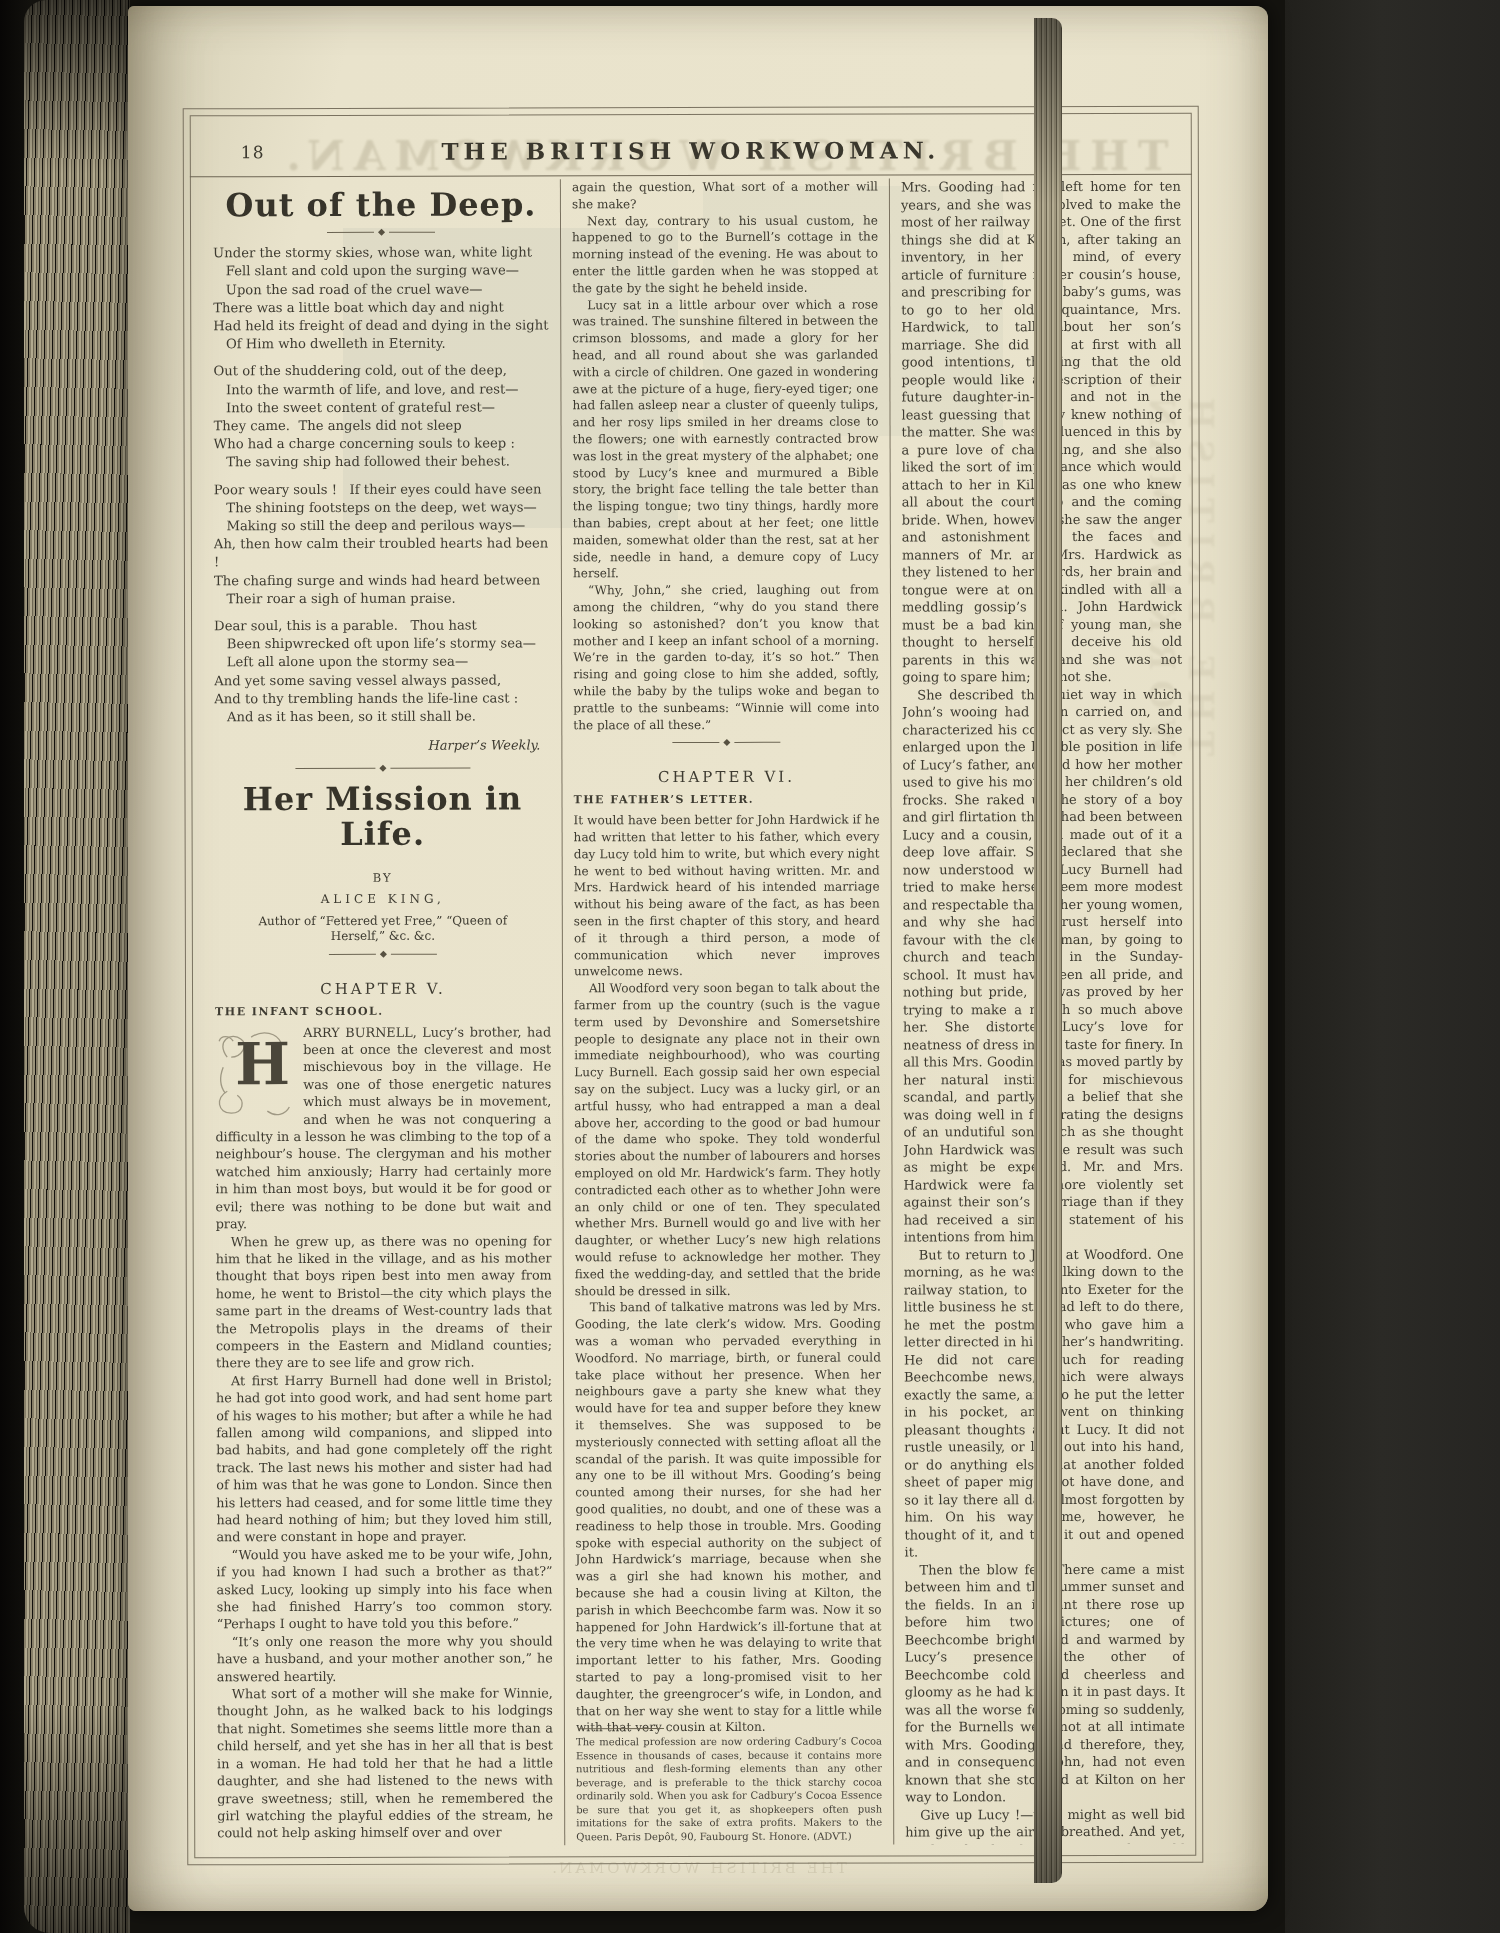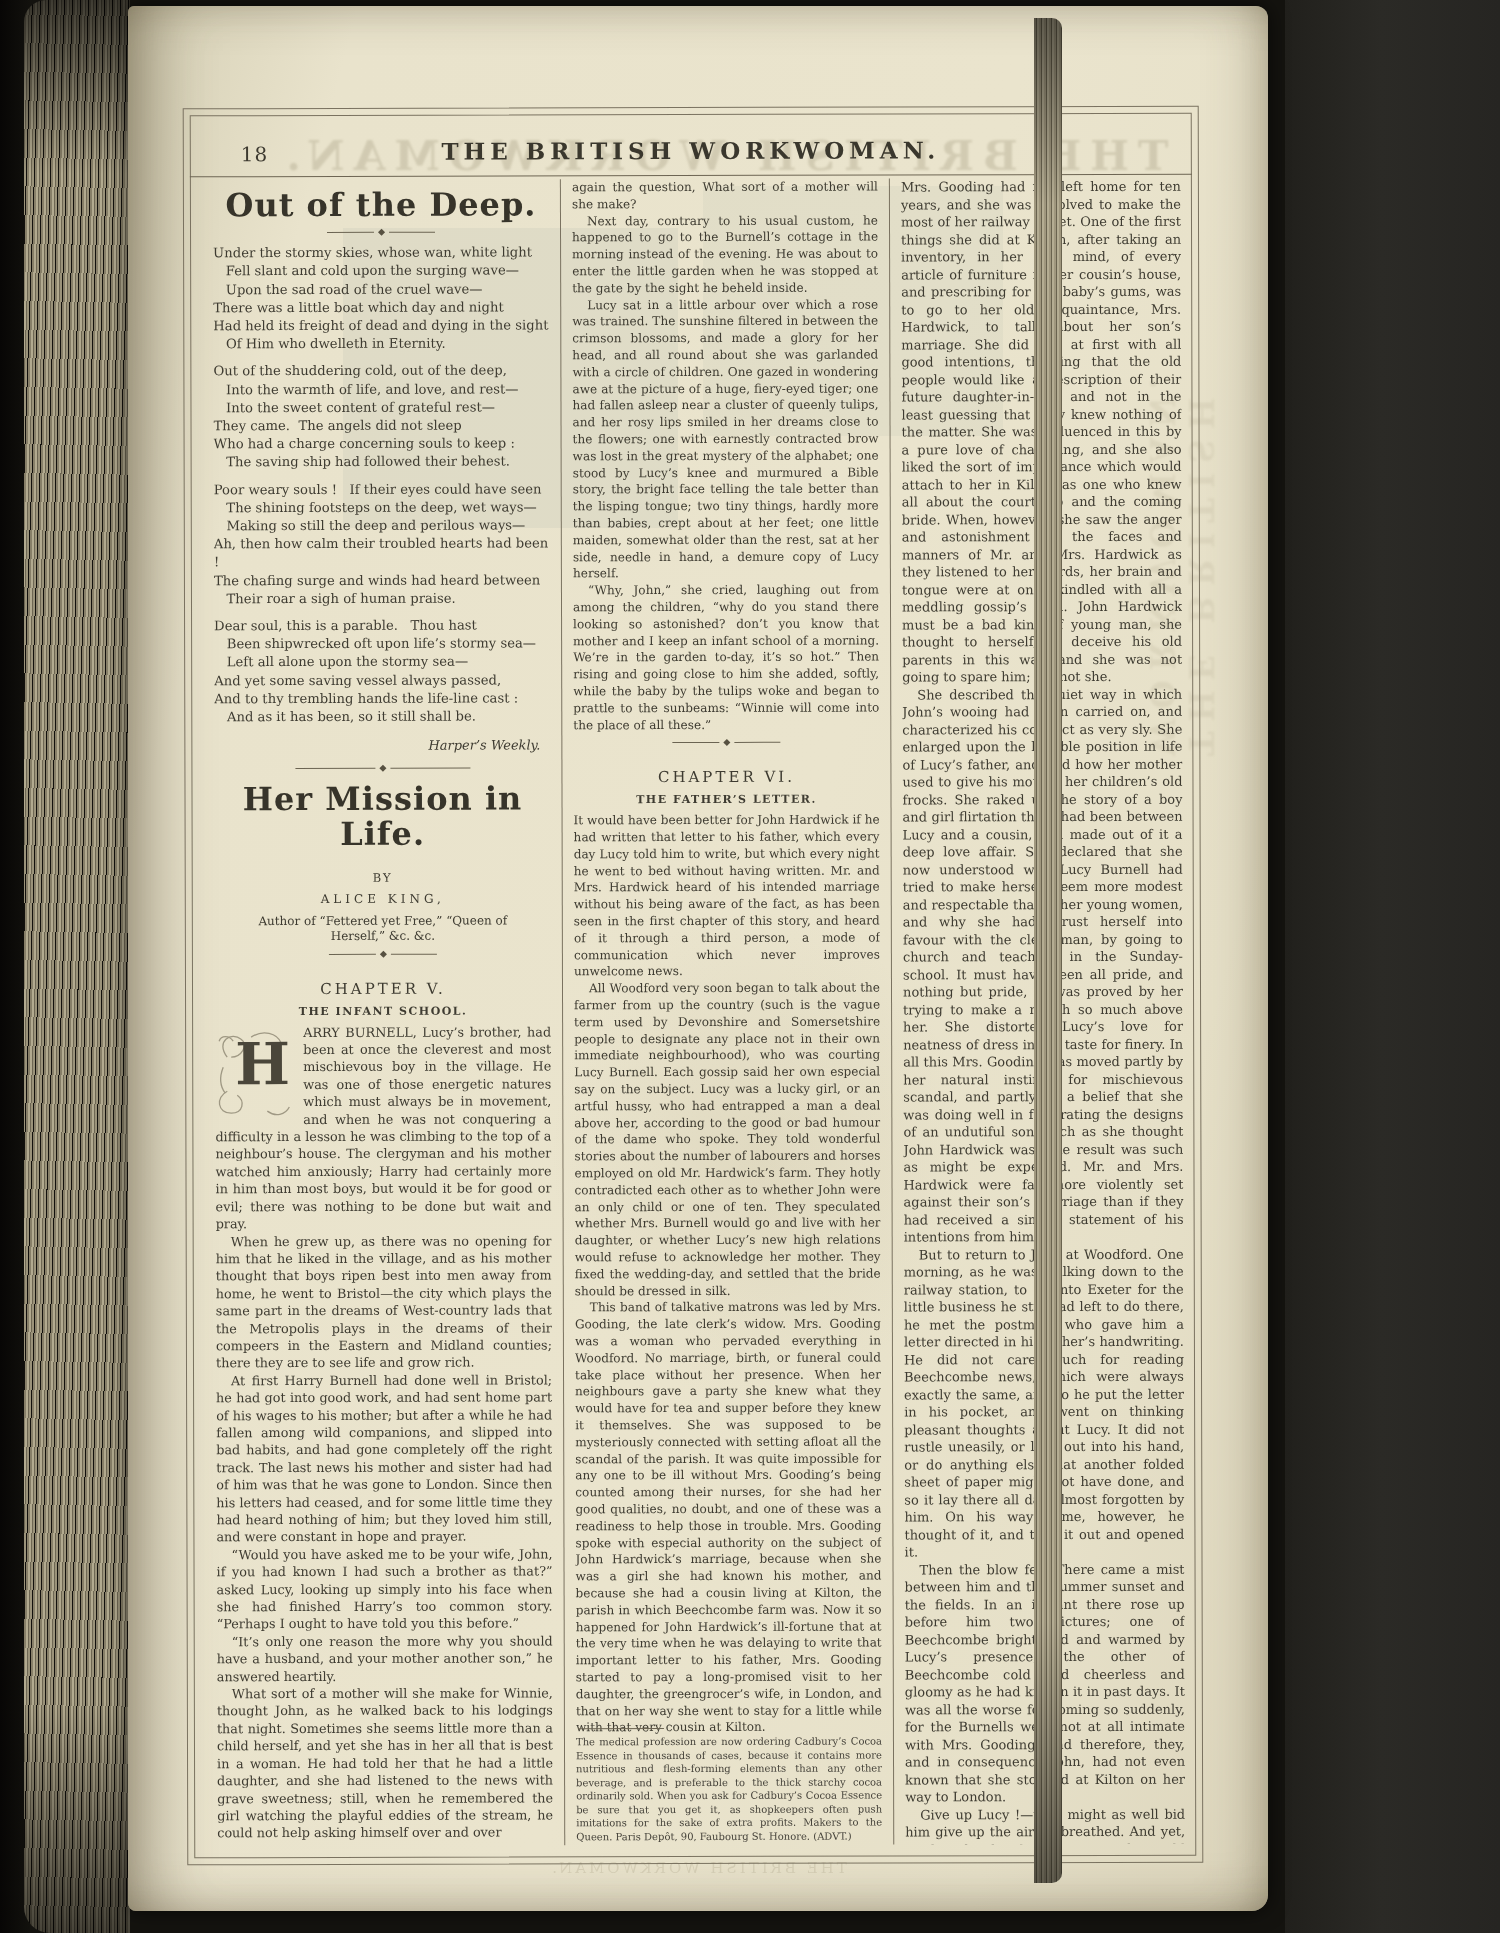--- a/index.html
+++ b/index.html
@@ -40,21 +40,21 @@
     font-weight:700;font-size:41px;letter-spacing:9px;opacity:.26;filter:blur(.9px);}
   .ghost-vertical{right:48px;top:130px;writing-mode:vertical-rl;font-weight:700;
     font-size:33px;letter-spacing:10px;opacity:.12;filter:blur(1px);transform:scaleY(-1);height:620px;}
   .ghost-bottom{left:320px;right:320px;bottom:34px;text-align:center;
     font-size:15px;letter-spacing:3px;opacity:.2;filter:blur(.7px);}
 
   .frame{position:absolute;left:64px;top:108px;width:1000px;height:1741px;
     border:1px solid #7a7260;transform:rotate(-.15deg);}
   .frame::before{content:"";position:absolute;inset:-8px;border:1px solid #7a7260;pointer-events:none;}
 
-  .page-number{position:absolute;left:50px;top:26px;font-size:20px;letter-spacing:1px;color:#3c392f;}
+  .page-number{position:absolute;left:50px;top:26px;font-size:17px;letter-spacing:1px;color:#3c392f;}
   .masthead{position:absolute;top:22px;left:0;right:0;text-align:center;
     font-weight:700;font-size:23px;letter-spacing:5px;color:#3a372d;}
   .header-rule{position:absolute;top:60px;left:-1px;right:-1px;height:1px;background:#6d6553;}
 
   .columns{position:absolute;top:64px;left:22px;right:10px;bottom:11px;
     display:grid;grid-template-columns:336px 1px 306px 1px auto;column-gap:11px;}
   .col-rule{width:1px;height:100%;background:#7a7260;}
   .col{position:relative;height:100%;color:#3e3b31;}
   .col-text{position:absolute;inset:0;overflow:hidden;}
   .col-2 .col-text{padding-bottom:124px;}
@@ -67,21 +67,21 @@
   .blk-ornament.large{width:175px;margin:13px auto 11px;}
   .orn-line{flex:1;height:1px;background:#6b6452;}
   .orn-diamond{width:5px;height:5px;background:#575141;transform:rotate(45deg);flex:0 0 auto;}
   .blk-stanza{margin:9px 0 3px;}
   .poem-line{white-space:pre-wrap;font-size:13.2px;line-height:18.2px;}
   .blk-attribution{text-align:right;font-style:italic;font-size:13px;padding-right:10px;margin:12px 0 0;}
   .blk-byline{text-align:center;font-size:11.5px;letter-spacing:2px;margin-top:18px;}
   .blk-author{text-align:center;font-size:12px;letter-spacing:4px;margin-top:7px;}
   .blk-author-note{text-align:center;font-size:12px;line-height:15.5px;margin:8px 0 2px;padding:0 26px;}
   .blk-chapter{text-align:center;font-size:15px;letter-spacing:3px;margin-top:23px;}
-  .blk-chapter-sub{text-align:center;font-size:11px;font-weight:700;letter-spacing:1.5px;margin:7px 0 6px;}
+  .blk-chapter-sub{font-size:11px;font-weight:700;letter-spacing:1.5px;margin:7px 0 6px;}
   .blk-para{text-align:justify;margin:0;text-indent:15px;}
   .blk-para.noindent{text-indent:0;}
   .col-1 .blk-para{font-size:12.8px;line-height:17.4px;}
   .col-2 .blk-para{font-size:12.1px;line-height:16.8px;}
   .col-3 .blk-para{font-size:13px;line-height:17.5px;}
   .dropcap-box{float:left;width:84px;height:94px;margin:3px 8px 2px -4px;position:relative;}
   .dropcap-box svg{position:absolute;inset:0;}
   .dropcap-letter{position:absolute;left:24px;top:8px;font-size:58px;line-height:1;
     font-weight:700;color:#4a463a;}
   .blk-footnote{font-size:10px;line-height:13.5px;text-align:justify;color:#45423a;

